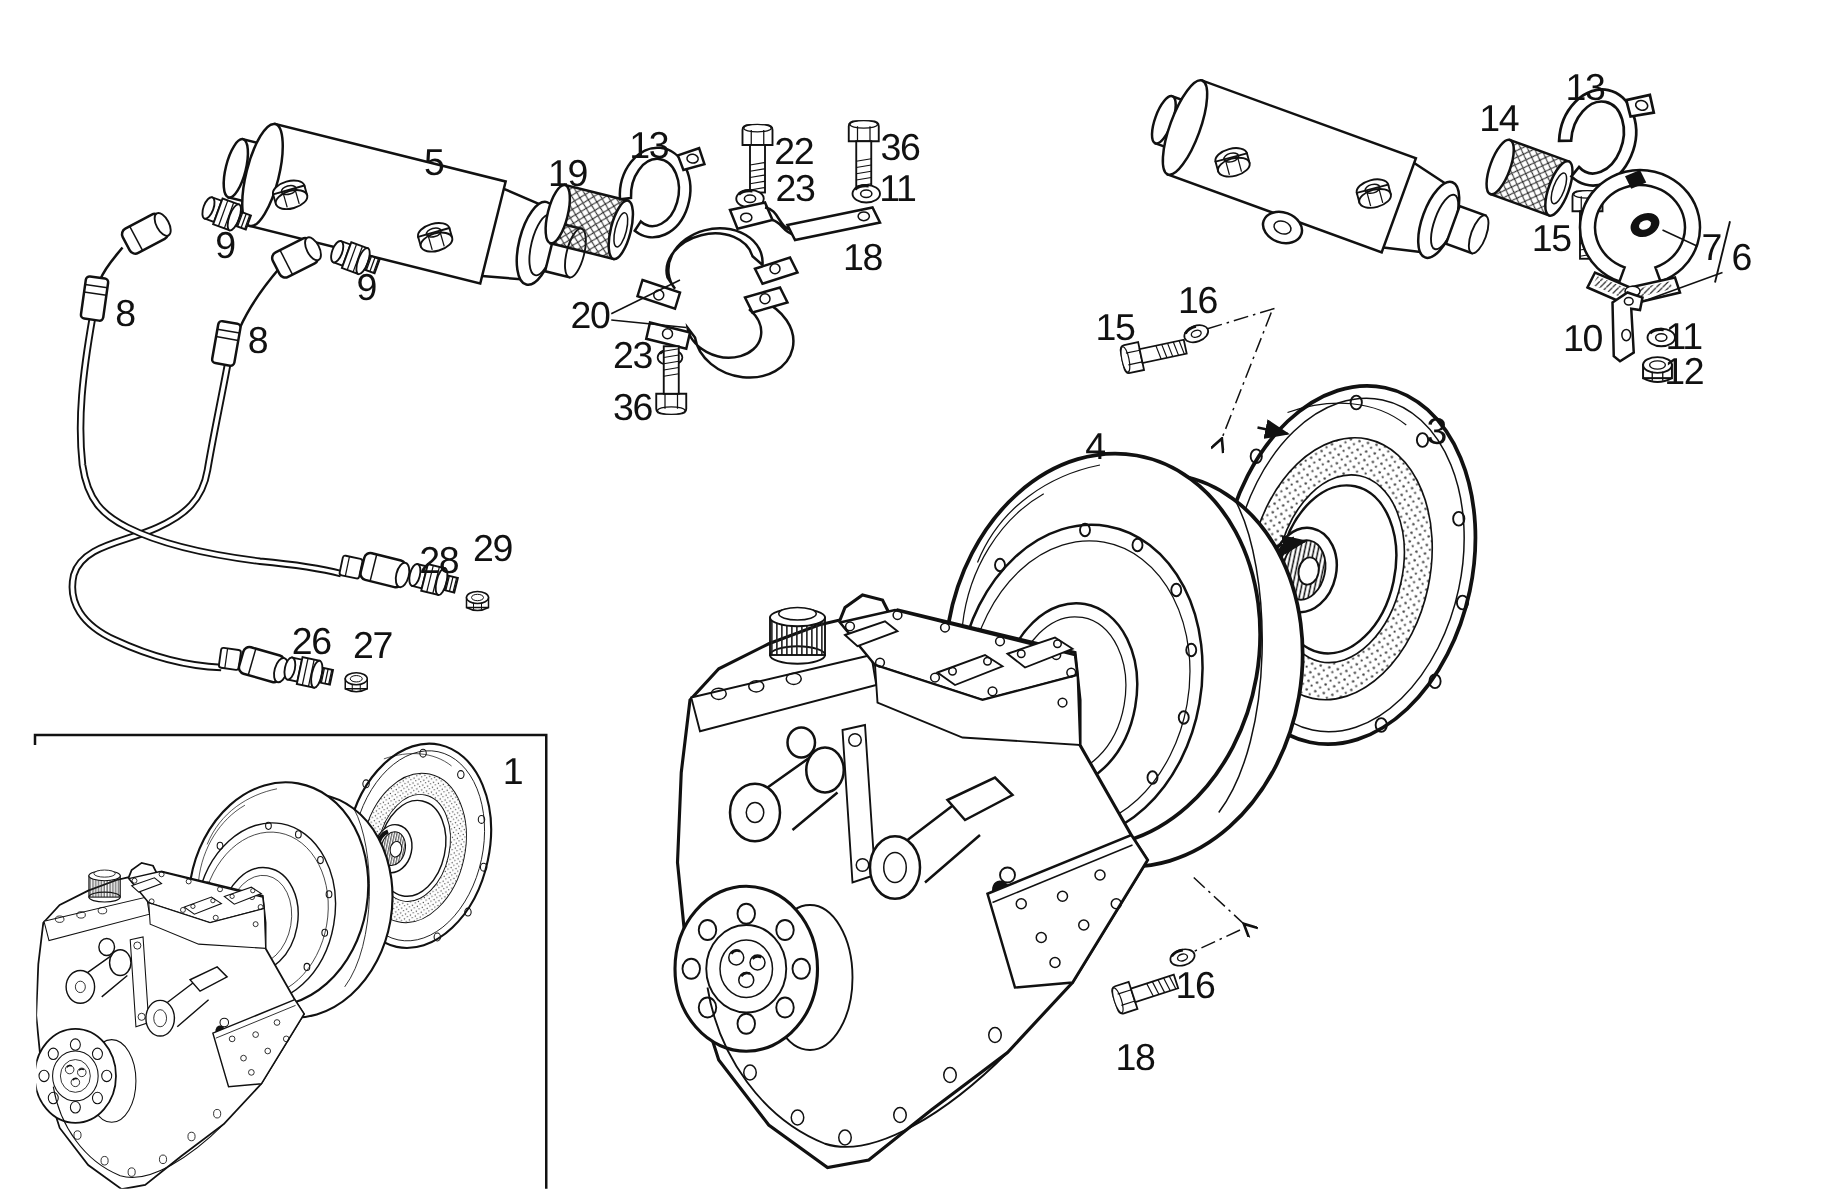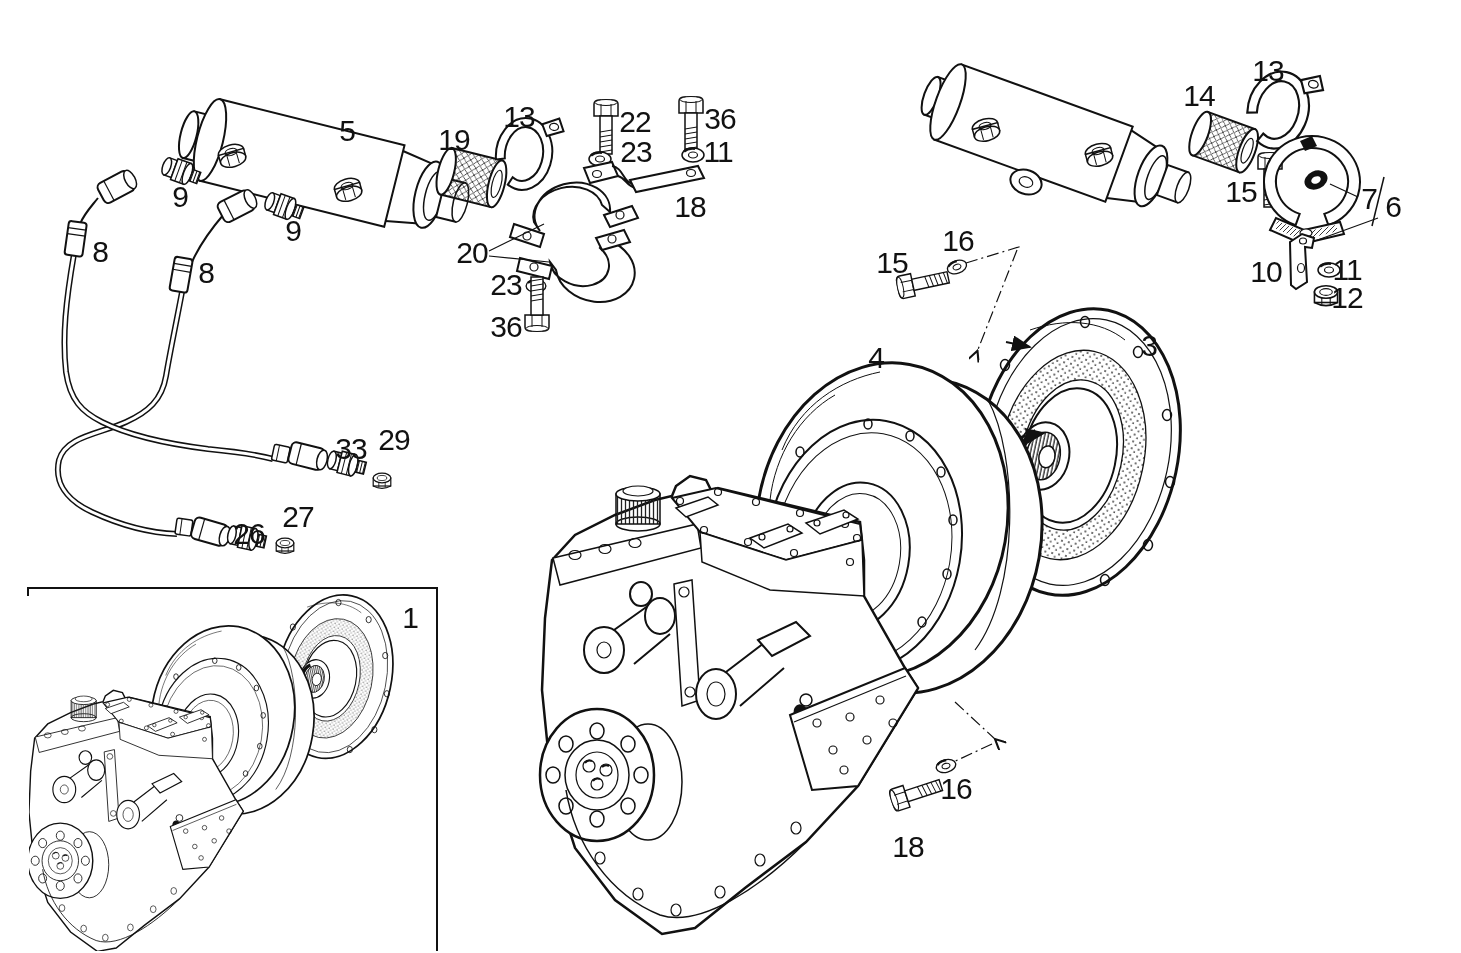--- a/index.html
+++ b/index.html
@@ -454,18 +454,18 @@
 <span class="co" style="left:892px;top:263px">15</span>
 <span class="co" style="left:908px;top:847px">18</span>
 <span class="co" style="left:690px;top:207px">18</span>
 <span class="co" style="left:472px;top:253px">20</span>
 <span class="co" style="left:506px;top:327px">36</span>
 <span class="co" style="left:635px;top:122px">22</span>
 <span class="co" style="left:636px;top:152px">23</span>
 <span class="co" style="left:506px;top:285px">23</span>
 <span class="co" style="left:720px;top:119px">36</span>
 <span class="co" style="left:454px;top:140px">19</span>
-<span class="co" style="left:249px;top:534px">26</span>
+<span class="co" style="left:249px;top:514px">26</span>
 <span class="co" style="left:298px;top:517px">27</span>
-<span class="co" style="left:351px;top:449px">33</span>
+<span class="co" style="left:351px;top:449px">28</span>
 <span class="co" style="left:394px;top:440px">29</span>
 
 </div>
 
 </body></html>

